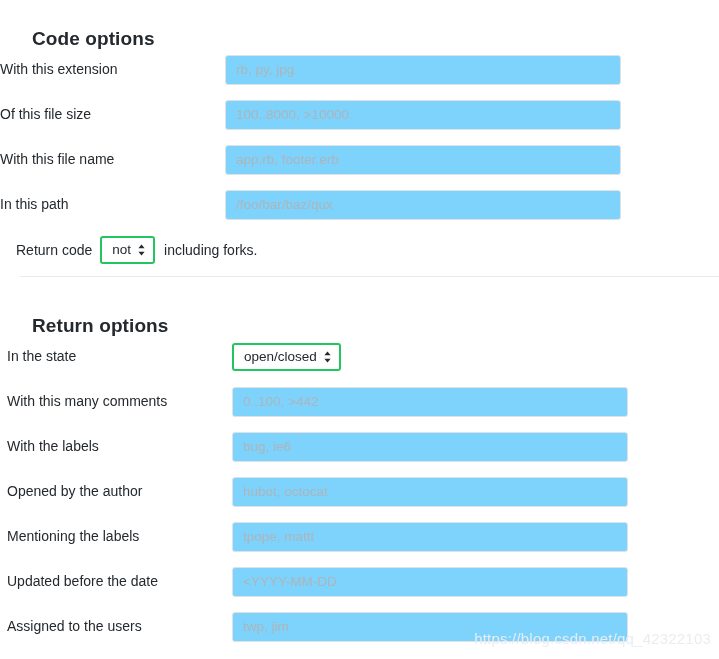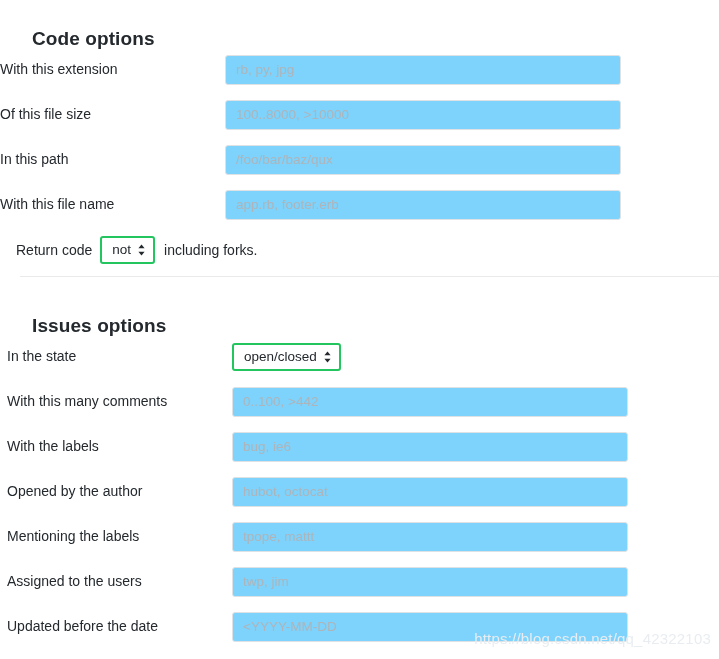--- a/index.html
+++ b/index.html
@@ -152,51 +152,51 @@
     </div>
 
     <div class="form-row">
       <div class="form-label">Of this file size</div>
       <div class="form-control">
         <input class="text-input" type="text" placeholder="100..8000, &gt;10000" style="">
       </div>
     </div>
 
     <div class="form-row">
+      <div class="form-label">With this file name</div>
+      <div class="form-control">
+        <input class="text-input" type="text" placeholder="app.rb, footer.erb" style="">
+      </div>
+    </div>
+
+    <div class="form-row">
       <div class="form-label">In this path</div>
       <div class="form-control">
         <input class="text-input" type="text" placeholder="/foo/bar/baz/qux" style="">
-      </div>
-    </div>
-
-    <div class="form-row">
-      <div class="form-label">With this file name</div>
-      <div class="form-control">
-        <input class="text-input" type="text" placeholder="app.rb, footer.erb" style="">
       </div>
     </div>
 
     <div class="inline-row">
       <span class="pre-text">Return code</span>
       <span class="select-wrap">
         <span class="select-value">not</span>
         <span class="select-arrows">
           <svg width="9" height="14" viewBox="0 0 9 14" aria-hidden="true">
             <path d="M4.5 1.5 L7.6 5.3 L1.4 5.3 Z" fill="#24292e"></path>
             <path d="M4.5 12.5 L7.6 8.7 L1.4 8.7 Z" fill="#24292e"></path>
           </svg>
         </span>
       </span>
       <span class="post-text">including forks.</span>
     </div>
   </div>
 
   <hr class="divider" id="sec-divider">
 
-  <h2 class="section-title" id="issues-title">Issues options</h2>
+  <h2 class="section-title" id="issues-title">Return options</h2>
 
   <div id="issues-rows">
     <div class="form-row">
       <div class="form-label">In the state</div>
       <div class="form-control">
         <span class="select-wrap wide">
           <span class="select-value">open/closed</span>
           <span class="select-arrows">
             <svg width="9" height="14" viewBox="0 0 9 14" aria-hidden="true">
               <path d="M4.5 1.5 L7.6 5.3 L1.4 5.3 Z" fill="#24292e"></path>
@@ -229,29 +229,29 @@
     </div>
 
     <div class="form-row">
       <div class="form-label">Mentioning the labels</div>
       <div class="form-control">
         <input class="text-input" type="text" placeholder="tpope, mattt" style="">
       </div>
     </div>
 
     <div class="form-row">
+      <div class="form-label">Updated before the date</div>
+      <div class="form-control">
+        <input class="text-input" type="text" placeholder="&lt;YYYY-MM-DD" style="">
+      </div>
+    </div>
+
+    <div class="form-row">
       <div class="form-label">Assigned to the users</div>
       <div class="form-control">
         <input class="text-input" type="text" placeholder="twp, jim" style="">
       </div>
     </div>
-
-    <div class="form-row">
-      <div class="form-label">Updated before the date</div>
-      <div class="form-control">
-        <input class="text-input" type="text" placeholder="&lt;YYYY-MM-DD" style="">
-      </div>
-    </div>
   </div>
 
   <div class="watermark">https://blog.csdn.net/qq_42322103</div>
 
 </div>
 
 </body></html>

